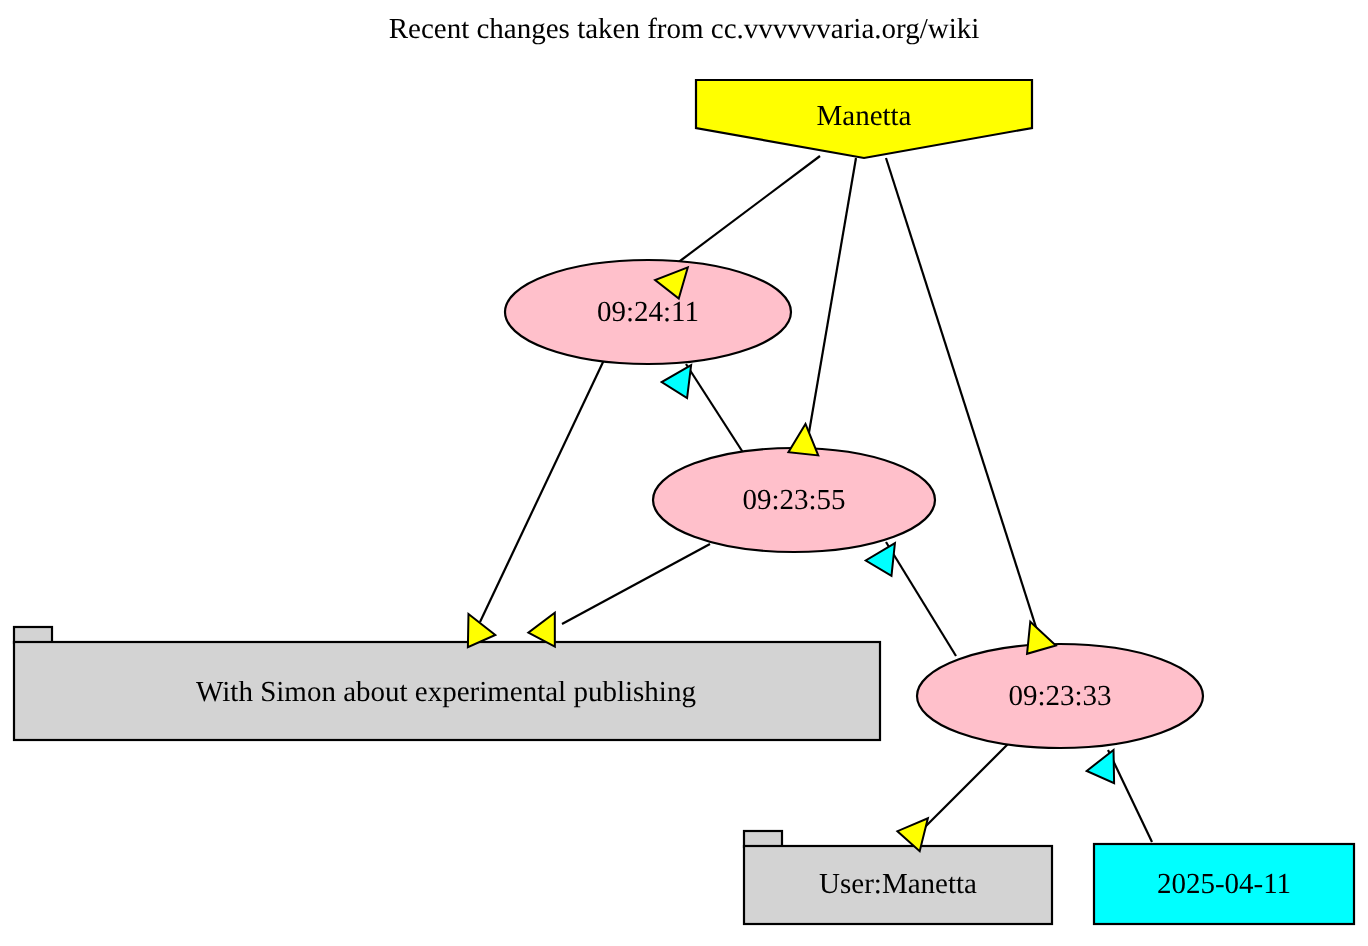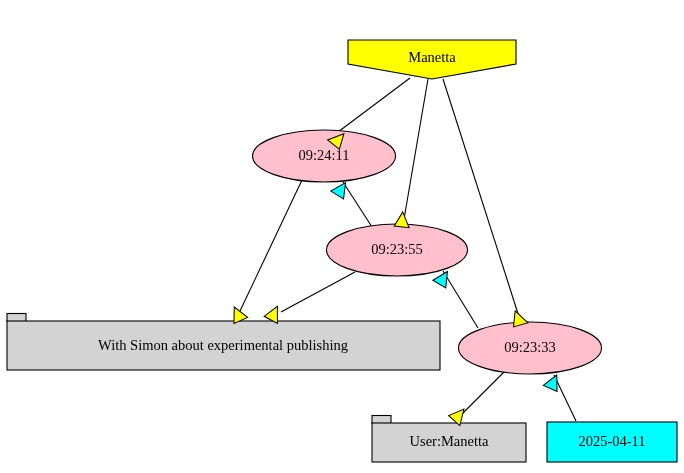--- a/index.html
+++ b/index.html
@@ -58,20 +58,21 @@
     fill: #00ffff;
     stroke: #000000;
     stroke-width: 1;
   }
 </style>
 </head>
 <body>
 
 <div id="canvas">
 
+  <div id="graph-title">Recent changes taken from cc.vvvvvvaria.org/wiki</div>
 
   <svg class="graph-layer" viewBox="0 0 684 473">
 
     <g>
 
       <line class="edge-line" x1="410" y1="78" x2="338" y2="132"></line>
 
       <line class="edge-line" x1="428" y1="79" x2="403" y2="225"></line>
 
       <line class="edge-line" x1="443" y1="79" x2="521" y2="323"></line>

